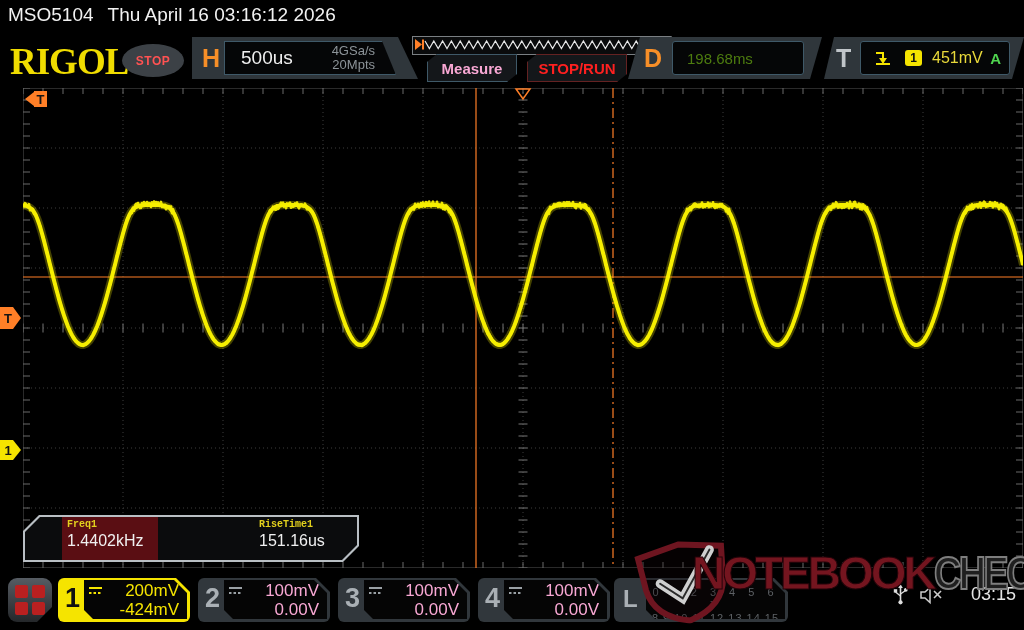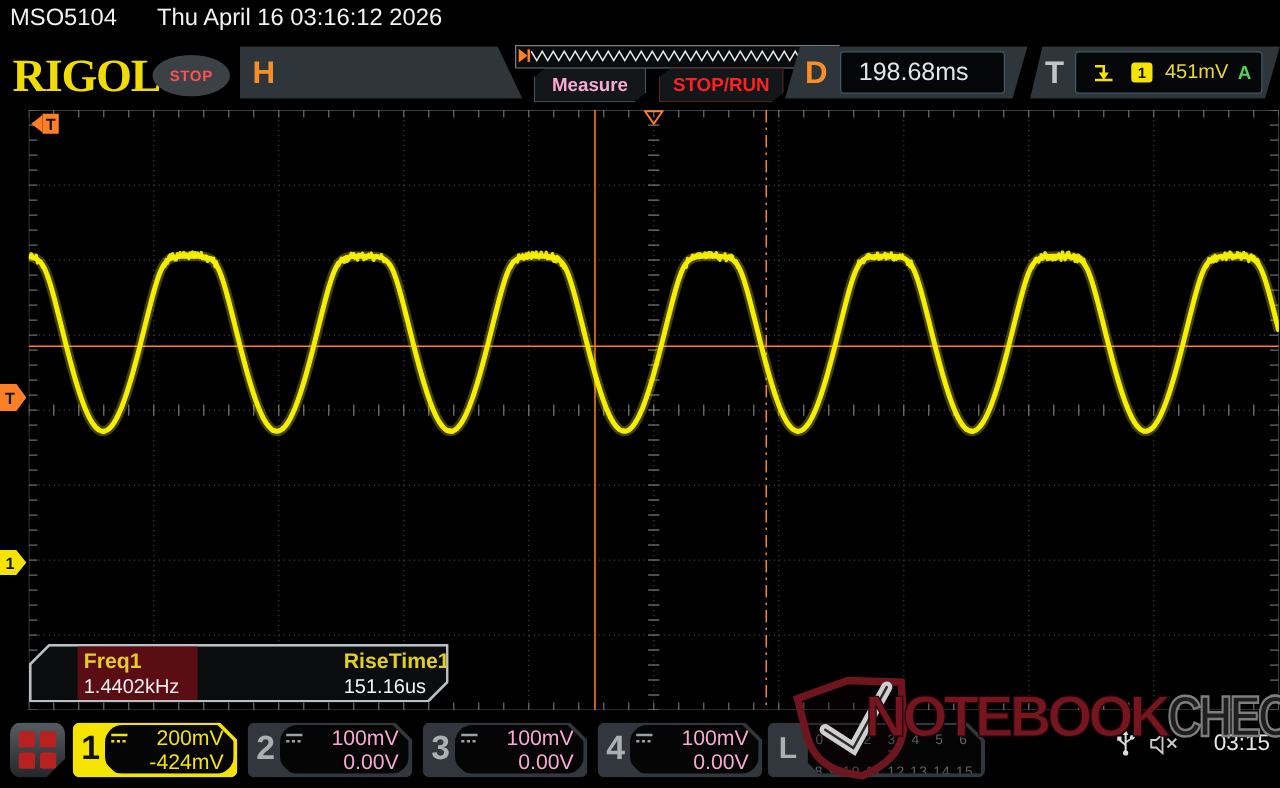--- a/index.html
+++ b/index.html
@@ -3,21 +3,21 @@
 <meta charset="utf-8">
 <style>
   html,body{margin:0;padding:0;background:#000;}
   body{width:1024px;height:630px;position:relative;overflow:hidden;
        font-family:"Liberation Sans",sans-serif;-webkit-font-smoothing:antialiased;}
   .abs{position:absolute;}
 
   
   #status-bar{left:8px;top:4px;color:#f2f2f2;font-size:19px;}
   #status-bar .model{font-weight:bold;font-weight:normal;text-align:right;}
-  #status-bar .dt{margin-left:32px;}
+  #status-bar .dt{margin-left:14px;}
 
   
   #brand{left:10px;top:40px;font-family:"Liberation Serif",serif;font-weight:bold;
          font-size:37px;color:#f0dc00;letter-spacing:-1px;}
   #stop-badge{left:122px;top:44px;width:62px;height:33px;background:#3c4146;border-radius:50%;
               display:flex;align-items:center;justify-content:center;color:#ff5252;
               font-weight:bold;font-size:12px;letter-spacing:.5px;}
   .menu-box{background:#2f363b;top:37px;height:42px;}
   .menu-box .biglabel{font-weight:bold;font-size:25px;line-height:42px;}
   .inner-box{position:absolute;top:4px;bottom:4px;background:#050607;border:1px solid #3f5968;}
@@ -30,21 +30,21 @@
   #strip{left:412px;top:36px;width:258px;height:17px;background:#0a0b0c;border:1px solid #7a7f83;
          clip-path:polygon(0 0,100% 0,calc(100% - 12px) 100%,0 100%);}
   #measure-btn,#stoprun-btn{top:54px;height:26px;background:#14171a;border:1px solid #3f5968;
         display:flex;align-items:center;justify-content:center;font-weight:bold;font-size:15px;
         clip-path:polygon(10px 0,100% 0,100% calc(100% - 8px),calc(100% - 10px) 100%,0 100%,0 8px);}
   #measure-btn{left:427px;width:88px;color:#f9a8d4;}
   #stoprun-btn{left:527px;width:98px;color:#ff2020;border-color:#642222;}
   #d-box{left:628px;width:194px;clip-path:polygon(12px 0,100% 0,calc(100% - 12px) 100%,0 100%);}
   #d-box .biglabel{position:absolute;left:16px;color:#f78f28;}
   #d-inner{left:44px;right:18px;display:flex;align-items:center;border-radius:3px;}
-  #d-value{color:#e5e5e5;font-size:20px;margin-left:14px;}
+  #d-value{color:#4d7c0f;font-size:15px;margin-left:14px;}
   #t-box{left:824px;width:200px;clip-path:polygon(10px 0,100% 0,calc(100% - 12px) 100%,0 100%);}
   #t-box .biglabel{position:absolute;left:12px;color:#c0c5c9;}
   #t-inner{left:36px;right:14px;display:flex;align-items:center;border-radius:3px;}
   #t-src{background:#f5e400;color:#111;font-weight:bold;font-size:12px;width:17px;height:16px;
          border-radius:3px;display:flex;align-items:center;justify-content:center;margin-left:12px;}
   #t-level{color:#e8d83a;font-size:16px;margin-left:10px;}
   #t-mode{color:#4fd44f;font-weight:bold;font-size:15px;margin-left:auto;margin-right:8px;}
 
   
   #grat{left:23px;top:88px;}
@@ -53,37 +53,37 @@
   #trig-flag{top:307px;}
   #ch1-flag{top:440px;height:20px;}
 
   
   #meas-panel{left:23px;top:515px;width:336px;height:47px;background:#b9bfc4;z-index:6;
      clip-path:polygon(16px 0,100% 0,100% calc(100% - 16px),calc(100% - 16px) 100%,0 100%,0 16px);}
   #meas-inner{position:absolute;inset:2px;background:#0b0c0d;
      clip-path:polygon(15px 0,100% 0,100% calc(100% - 15px),calc(100% - 15px) 100%,0 100%,0 15px);}
   #meas-sel{position:absolute;left:37px;top:0;bottom:0;width:96px;background:#5a0e13;}
   .meas-cell{position:absolute;top:2px;width:92px;}
-  .meas-label{font-size:17px;font-weight:bold;color:#e2d01d;}
+  .meas-label{font-size:10px;font-weight:bold;color:#e2d01d;font-family:Liberation Mono, monospace;}
   .meas-value{font-size:16px;color:#f0f0f0;margin-top:2px;}
 
   
   #bottom-bar{left:0;top:574px;width:1024px;height:56px;background:#000;}
   #menu-btn{left:8px;top:4px;width:44px;height:44px;border-radius:9px;
      background:linear-gradient(#565c63,#24272a);
      clip-path:polygon(0 0,100% 0,100% calc(100% - 15px),calc(100% - 15px) 100%,0 100%);
      display:flex;align-items:center;justify-content:center;}
   #menu-btn .grid{display:grid;grid-template-columns:13px 13px;grid-gap:4px;}
   #menu-btn .sq{width:13px;height:13px;background:#b92020;border-radius:2px;}
   .ch-box{top:4px;width:132px;height:44px;border-radius:6px;
      clip-path:polygon(0 0,calc(100% - 14px) 0,100% 14px,100% 100%,0 100%);}
   .ch-box .num{position:absolute;left:7px;top:5px;font-size:27px;font-weight:bold;}
   .ch-inner{position:absolute;left:26px;top:2px;right:3px;bottom:3px;background:#050505;
      clip-path:polygon(0 0,calc(100% - 13px) 0,100% 13px,100% 100%,9px 100%,0 calc(100% - 9px));
-     font-size:17px;text-align:right;padding:1px 8px 0 4px;box-sizing:border-box;line-height:19px;border-radius:14px;}
+     font-size:17px;text-align:right;padding:1px 8px 0 4px;box-sizing:border-box;line-height:19px;}
   .ch-active{background:#f5e400;}
   .ch-active .num{color:#111;}
   .ch-active .ch-inner{color:#f5e400;}
   .ch-idle{background:#31373c;}
   .ch-idle .num{color:#aab0b5;}
   .ch-idle .ch-inner{color:#f9a8d4;border:0;}
   .cpl{float:left;margin-top:5px;}
   #ch1{left:58px;} #ch2{left:198px;} #ch3{left:338px;} #ch4{left:478px;}
   #l-box{left:614px;top:4px;width:174px;height:44px;background:#31373c;border-radius:6px;
      clip-path:polygon(0 0,calc(100% - 14px) 0,100% 14px,100% 100%,0 100%);}
@@ -109,20 +109,27 @@
 
 <div class="abs" id="status-bar">
   <span class="model">MSO5104</span><span class="dt">Thu April 16 03:16:12 2026</span>
 </div>
 
 <div class="abs" id="brand">RIGOL</div>
 <div class="abs" id="stop-badge">STOP</div>
 
 <div class="abs menu-box" id="h-box">
   <span class="biglabel">H</span>
+  <div class="inner-box" id="h-inner">
+    <span id="h-timebase">500us</span>
+    <span id="h-rates">
+      <span>4GSa/s</span><br>
+      <span>20Mpts</span>
+    </span>
+  </div>
 </div>
 
 <div class="abs" id="strip">
   <svg width="256" height="15" id="strip-svg">
       <polyline points="12.0,4 16.4,11.5 20.8,4 25.2,11.5 29.6,4 34.0,11.5 38.4,4 42.8,11.5 47.2,4 51.6,11.5 56.0,4 60.4,11.5 64.8,4 69.2,11.5 73.6,4 78.0,11.5 82.4,4 86.8,11.5 91.2,4 95.6,11.5 100.0,4 104.4,11.5 108.8,4 113.2,11.5 117.6,4 122.0,11.5 126.4,4 130.8,11.5 135.2,4 139.6,11.5 144.0,4 148.4,11.5 152.8,4 157.2,11.5 161.6,4 166.0,11.5 170.4,4 174.8,11.5 179.2,4 183.6,11.5 188.0,4 192.4,11.5 196.8,4 201.2,11.5 205.6,4 210.0,11.5 214.4,4 218.8,11.5 223.2,4 227.6,11.5 232.0,4 236.4,11.5 240.8,4 245.2,11.5 249.6,4" fill="none" stroke="#e8e8e8" stroke-width="1.2"></polyline>
       <polygon points="2,2 9,7.5 2,13" fill="#ff7f27"></polygon>
       <rect x="9" y="2.5" width="2" height="10" fill="#ff7f27"></rect>
     </svg>
 </div>
 
@@ -478,21 +485,21 @@
   </svg>
 </div>
 
 <div class="abs" id="meas-panel">
   <div id="meas-inner">
     <div id="meas-sel"></div>
     <div class="meas-cell" style="left:42px">
       <div class="meas-label">Freq1</div>
       <div class="meas-value">1.4402kHz</div>
     </div>
-    <div class="meas-cell" style="left:250px">
+    <div class="meas-cell" style="left:234px">
       <div class="meas-label">RiseTime1</div>
       <div class="meas-value">151.16us</div>
     </div>
   </div>
 </div>
 
 <div class="abs" id="bottom-bar">
   <div class="abs" id="menu-btn">
     <span class="grid">
       <span class="sq"></span>

